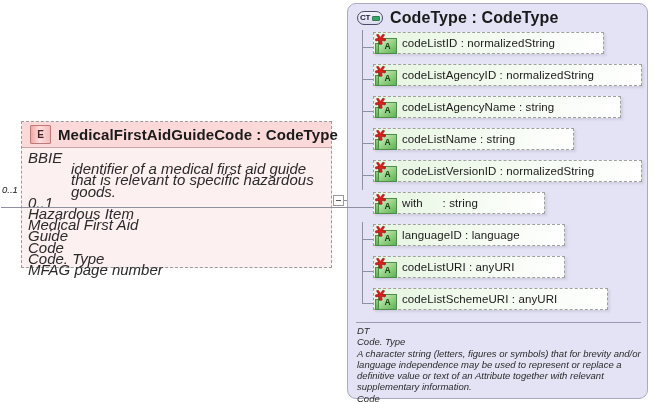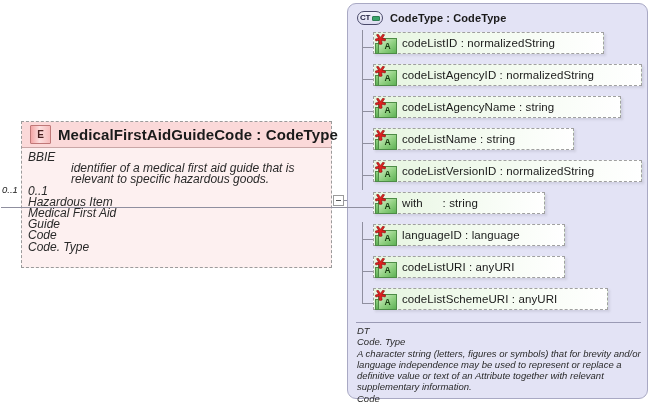--- a/index.html
+++ b/index.html
@@ -56,21 +56,21 @@
   }
   #element-title {
     font-size: 15px;
     font-weight: bold;
     color: #1a1a1a;
     white-space: nowrap;
     letter-spacing: 0.1px;
   }
   #element-doc {
     padding: 4px 6px 0 6px;
-    font-size: 12px;
+    font-size: 15px;
     font-style: italic;
     color: #2a2a2a;
     line-height: 11.2px;
   }
   #element-doc div { white-space: pre; }
   #element-doc div.wrap { white-space: normal; margin-left: 43px; }
 
   
   #cardinality {
     position: absolute;
@@ -158,21 +158,21 @@
     right: 2px;
     top: 4px;
     width: 8px;
     height: 5px;
     background: #3aa36a;
     border: 1px solid #2d7d52;
     border-radius: 1px;
     box-sizing: border-box;
   }
   #ct-title {
-    font-size: 11px;
+    font-size: 16px;
     font-weight: bold;
     color: #1a1a1a;
     white-space: nowrap;
     letter-spacing: 0.1px;
   }
 
   
   #attr-list {
     position: absolute;
     left: 0;
@@ -312,20 +312,21 @@
     </div>
     <div id="element-doc">
       <div>BBIE</div>
       <div class="wrap">identifier of a medical first aid guide that is relevant to specific hazardous goods.</div>
       <div>0..1</div>
       <div>Hazardous Item</div>
       <div>Medical First Aid</div>
       <div>Guide</div>
       <div>Code</div>
       <div>Code. Type</div>
+      <div>MFAG page number</div>
     </div>
   </div>
 
   <div id="connector-box"></div>
   <div id="connector-line"></div>
 
   <div id="ct-panel">
 
     <div id="ct-header">
       <span class="ct-icon">

